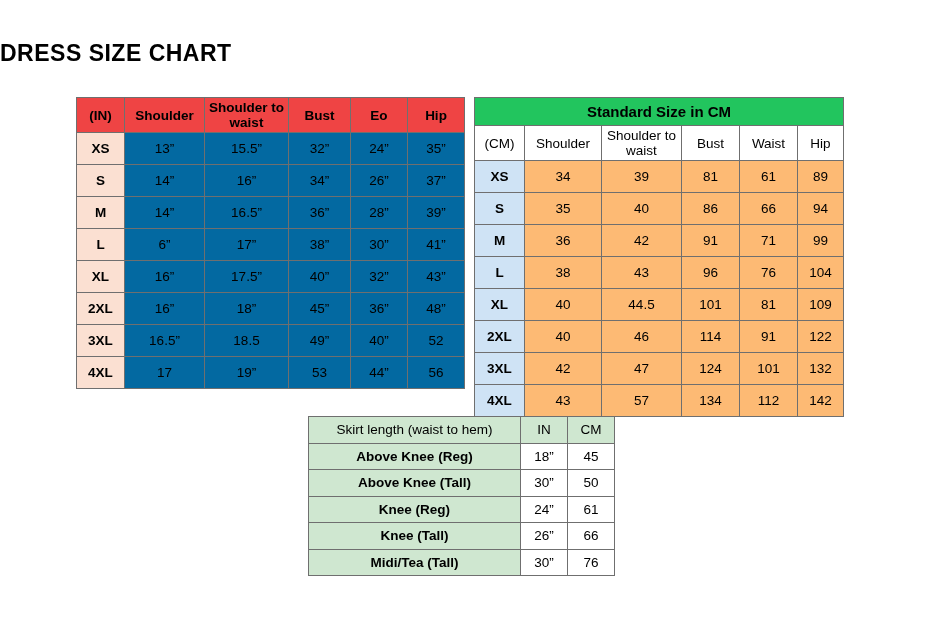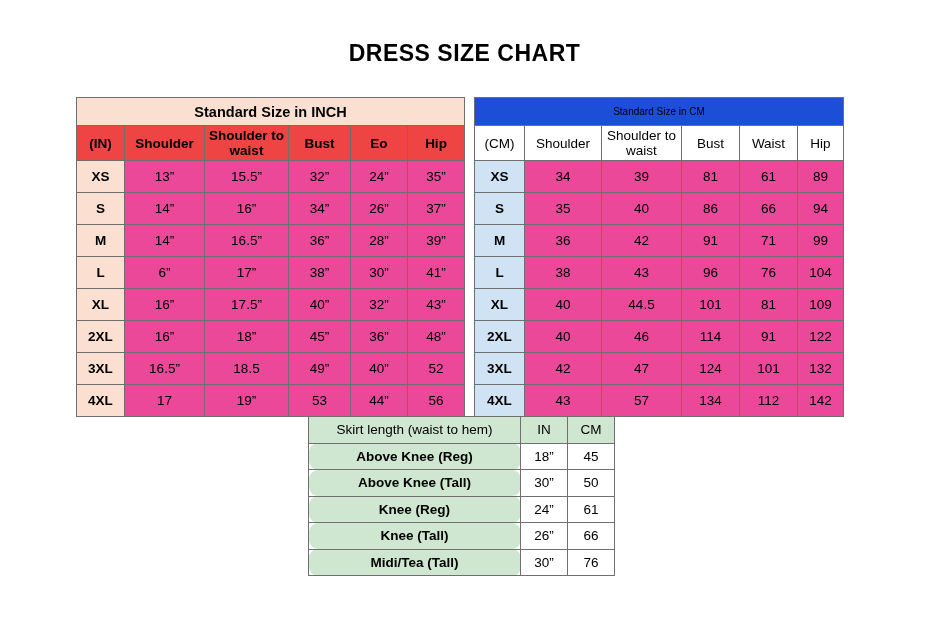--- a/index.html
+++ b/index.html
@@ -13,21 +13,21 @@
     font-family: "Liberation Sans", sans-serif;
     color: #000000;
     position: relative;
     overflow: hidden;
   }
   .page-title {
     position: absolute;
     top: 40px;
     left: 0;
     width: 929px;
-    text-align: center;
+    text-align: left;
     font-size: 23px;
     font-weight: bold;
     letter-spacing: 0.5px;
   }
 
   table.size-table {
     border-collapse: collapse;
     table-layout: fixed;
   }
   table.size-table td, table.size-table th {
@@ -56,54 +56,54 @@
     background: #ef4444;
     font-weight: bold;
     height: 34px;
     line-height: 15px;
   }
   #inch-table .sizecell {
     background: #fbe0d2;
     font-weight: bold;
   }
   #inch-table td.val {
-    background: #ec4899;
+    background: #0369a1;
     height: 31px;
   }
   #inch-c0 { width: 48px; }
   #inch-c1 { width: 80px; }
   #inch-c2 { width: 84px; }
   #inch-c3 { width: 62px; }
   #inch-c4 { width: 57px; }
   #inch-c5 { width: 57px; }
 
   
   #cm-table {
     position: absolute;
     left: 474px;
     top: 97px;
   }
   #cm-table .banner {
-    background: #1d4ed8;
-    font-weight: normal;
-    font-size: 10px;
+    background: #22c55e;
+    font-weight: bold;
+    font-size: 15px;
     height: 27px;
   }
   #cm-table .hdr {
     background: #ffffff;
     font-weight: normal;
     height: 34px;
     line-height: 15px;
   }
   #cm-table .sizecell {
     background: #cfe3f5;
     font-weight: bold;
   }
   #cm-table td.val {
-    background: #ec4899;
+    background: #fdba74;
     height: 31px;
   }
   #cm-c0 { width: 50px; }
   #cm-c1 { width: 77px; }
   #cm-c2 { width: 80px; }
   #cm-c3 { width: 58px; }
   #cm-c4 { width: 58px; }
   #cm-c5 { width: 46px; }
 
   
@@ -115,21 +115,20 @@
   #skirt-table td {
     height: 25.5px;
   }
   #skirt-table .hdr {
     background: #cfe7d0;
     font-weight: normal;
   }
   #skirt-table .labelcell {
     background: #cfe7d0;
     font-weight: bold;
-    border-radius: 9px;
   }
   #skirt-table .val {
     background: #ffffff;
   }
   #sk-c0 { width: 212px; }
   #sk-c1 { width: 47px; }
   #sk-c2 { width: 47px; }
 </style>
 </head>
 <body>
@@ -140,23 +139,20 @@
   <colgroup>
     <col id="inch-c0">
       <col id="inch-c1">
       <col id="inch-c2">
       <col id="inch-c3">
       <col id="inch-c4">
       <col id="inch-c5">
   </colgroup>
   <tbody>
     <tr>
-      <td class="banner" colspan="6">Standard Size in INCH</td>
-    </tr>
-    <tr>
       <td class="hdr">(IN)</td>
       <td class="hdr">Shoulder</td>
       <td class="hdr">Shoulder to waist</td>
       <td class="hdr">Bust</td>
       <td class="hdr">Eo</td>
       <td class="hdr">Hip</td>
     </tr>
     <tr>
       <td class="sizecell">XS</td>
       <td class="val">13”</td>

